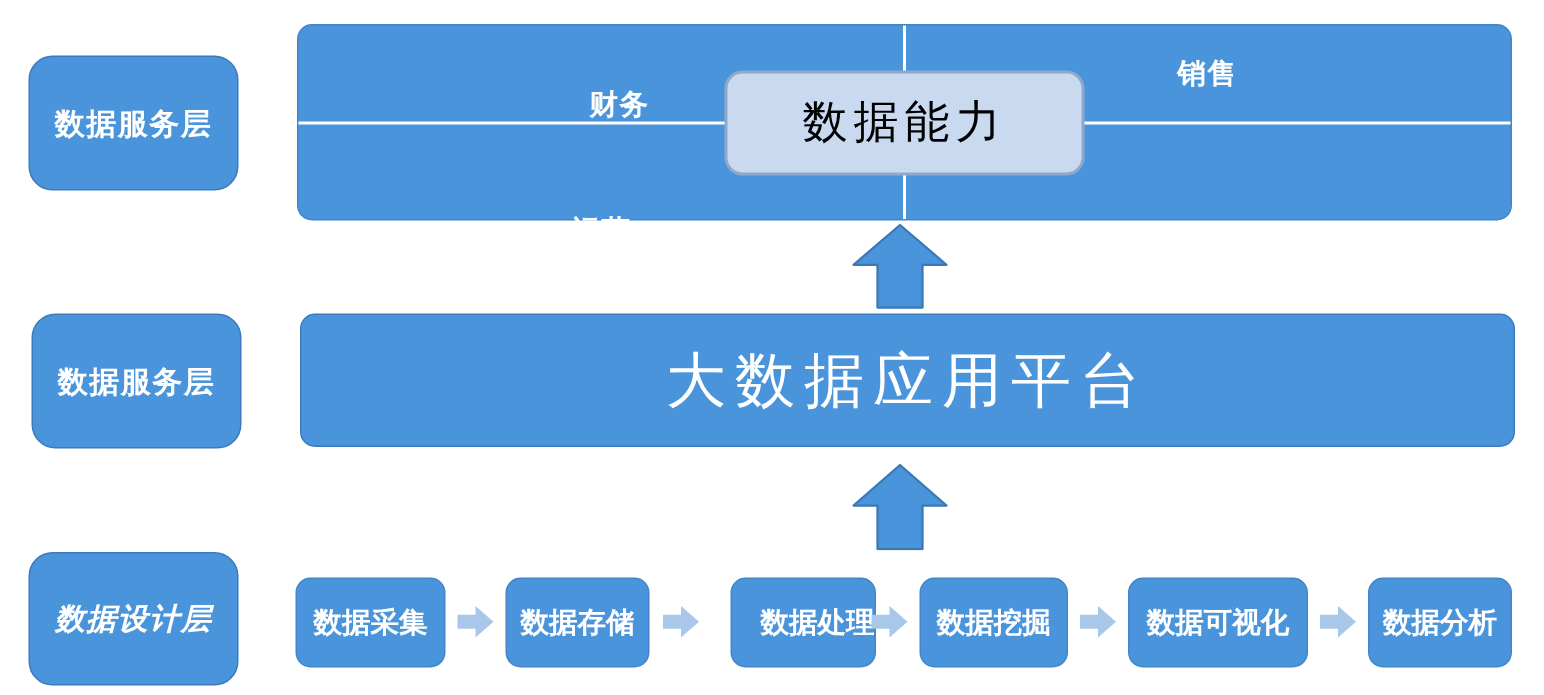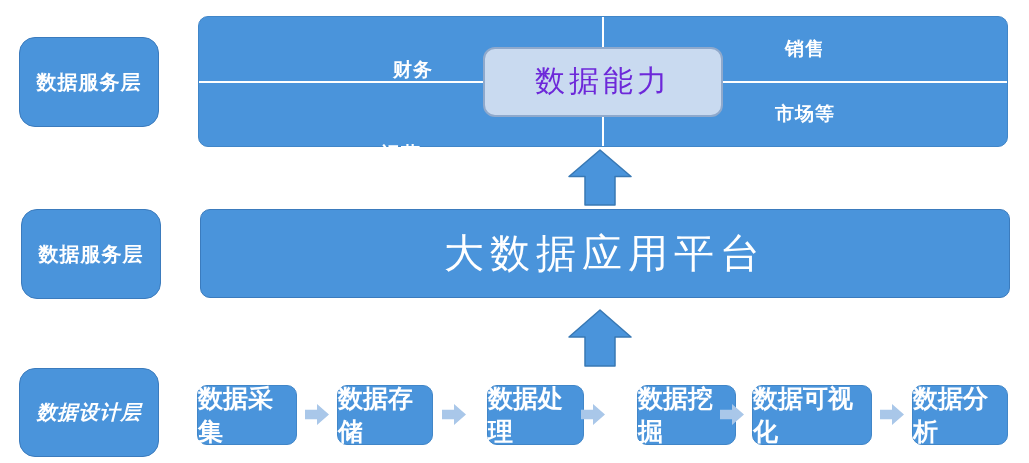--- a/index.html
+++ b/index.html
@@ -36,21 +36,21 @@
   }
   .quad-0 { left: 12px;   top: 0; margin-top: 21px; }
   .quad-1 { left: 50%; top: 0; }
   .quad-2 { left: 0;   top: 50%; margin-top: 40px; }
   .quad-3 { left: 50%; top: 50%; }
   .capsule {
     position: absolute; left: 50%; top: 50%; width: 240px; height: 70px;
     transform: translate(-50%, -50%); box-sizing: border-box;
     background: #c9daf0; border: 2px solid #8fa9cc; border-radius: 12px;
     display: flex; align-items: center; justify-content: center;
-    color: #6d28d9; font-size: 30px; letter-spacing: 4px;
+    color: #000000; font-size: 30px; letter-spacing: 4px;
     font-family: "DejaVu Serif", "Liberation Serif", serif; z-index: 2;
   }
 
   
   .up-arrow { position: absolute; width: 64px; }
   .up-arrow-1 { left: 568px; top: 149px; height: 57px; }
   .up-arrow-2 { left: 568px; top: 309px; height: 58px; }
   .up-arrow svg { display: block; width: 100%; height: 100%; }
 
   
@@ -61,26 +61,26 @@
     color: #ffffff; font-size: 40px; letter-spacing: 6px;
     font-family: "DejaVu Serif", "Liberation Serif", serif;
     text-align: right;
   }
 
   
   .step-box {
     position: absolute; top: 385px; height: 60px; box-sizing: border-box;
     background: #4a94db; border: 1px solid #4186c8; border-radius: 10px;
     display: flex; align-items: center; justify-content: center;
-    color: #ffffff; font-weight: bold; font-size: 25px;
+    color: #ffffff; font-weight: bold; font-size: 19px;
   }
   .step-0 { left: 197px; width: 100px; }
   .step-1 { left: 337px; width: 96px; }
   .step-2 { left: 487px; width: 97px; justify-content: flex-end; }
-  .step-3 { left: 613px; width: 99px; margin-left: 24px; }
+  .step-3 { left: 613px; width: 99px; }
   .step-4 { left: 752px; width: 120px; }
   .step-5 { left: 912px; width: 96px; }
 
   .right-arrow { position: absolute; top: 403px; width: 26px; height: 23px; }
   .rarrow-0 { left: 304px; }
   .rarrow-1 { left: 441px; }
   .rarrow-2 { left: 580px; }
   .rarrow-3 { left: 719px; }
   .rarrow-4 { left: 879px; }
   .right-arrow svg { display: block; width: 100%; height: 100%; }
@@ -104,23 +104,20 @@
     <div class="hline"></div>
     <div class="vline"></div>
     <div class="quad-cell quad-0">
       <span>财务</span>
     </div>
     <div class="quad-cell quad-1">
       <span>销售</span>
     </div>
     <div class="quad-cell quad-2">
       <span>运营</span>
-    </div>
-    <div class="quad-cell quad-3">
-      <span>市场等</span>
     </div>
     <div class="capsule">
       <span>数据能力</span>
     </div>
   </div>
 
   <div class="up-arrow up-arrow-1">
     <svg viewBox="0 0 64 58" preserveAspectRatio="none">
       <polygon points="32,1 63,28 47,28 47,57 17,57 17,28 1,28" fill="#4a94db" stroke="#3878b4" stroke-width="1.5" stroke-linejoin="round"></polygon>
     </svg>

